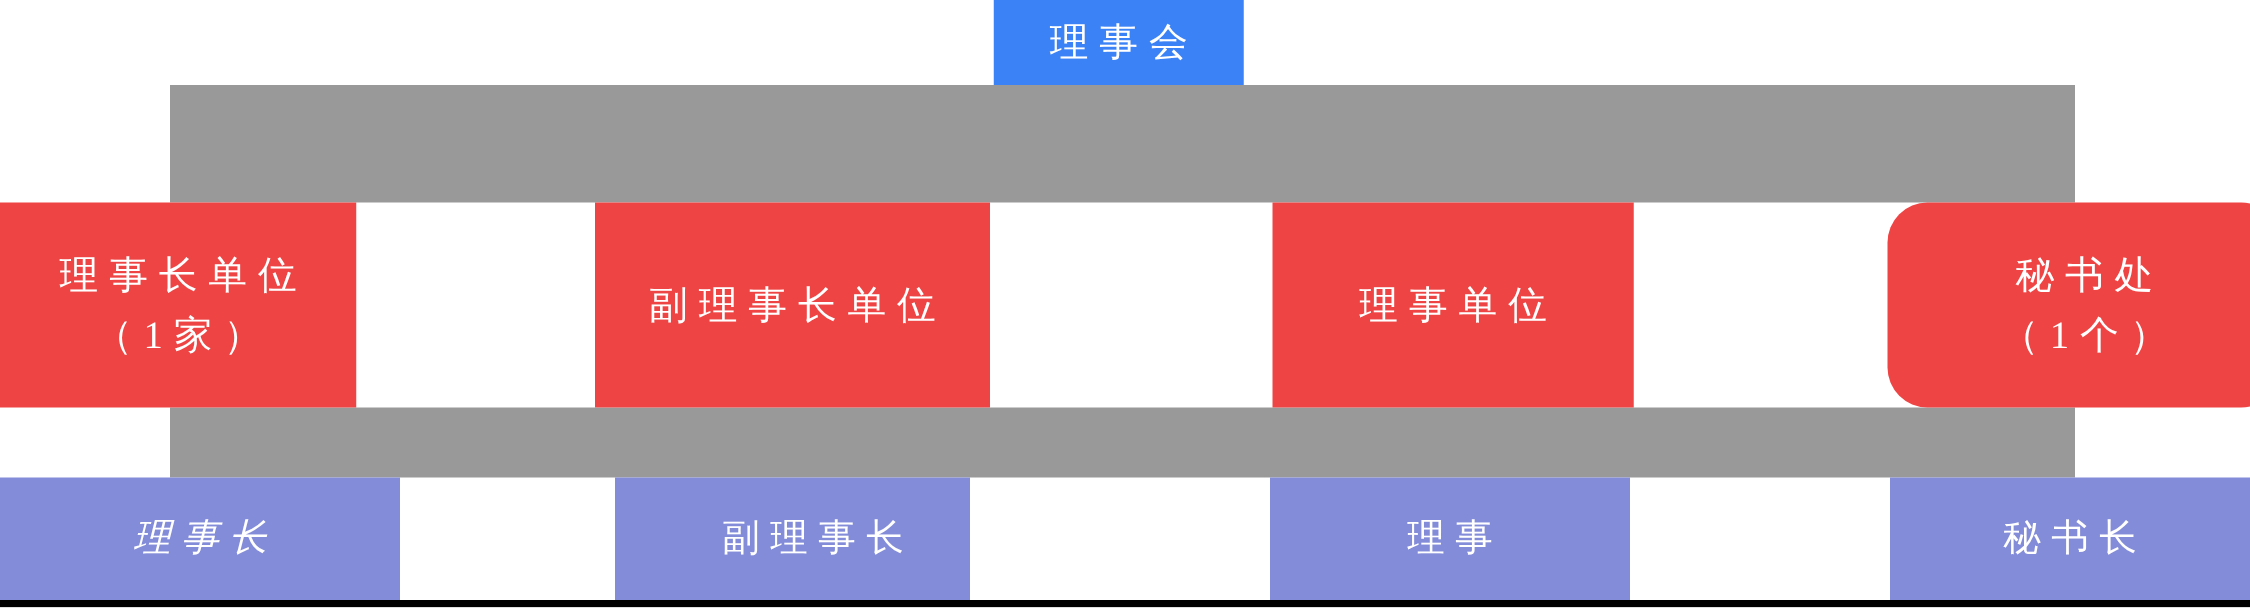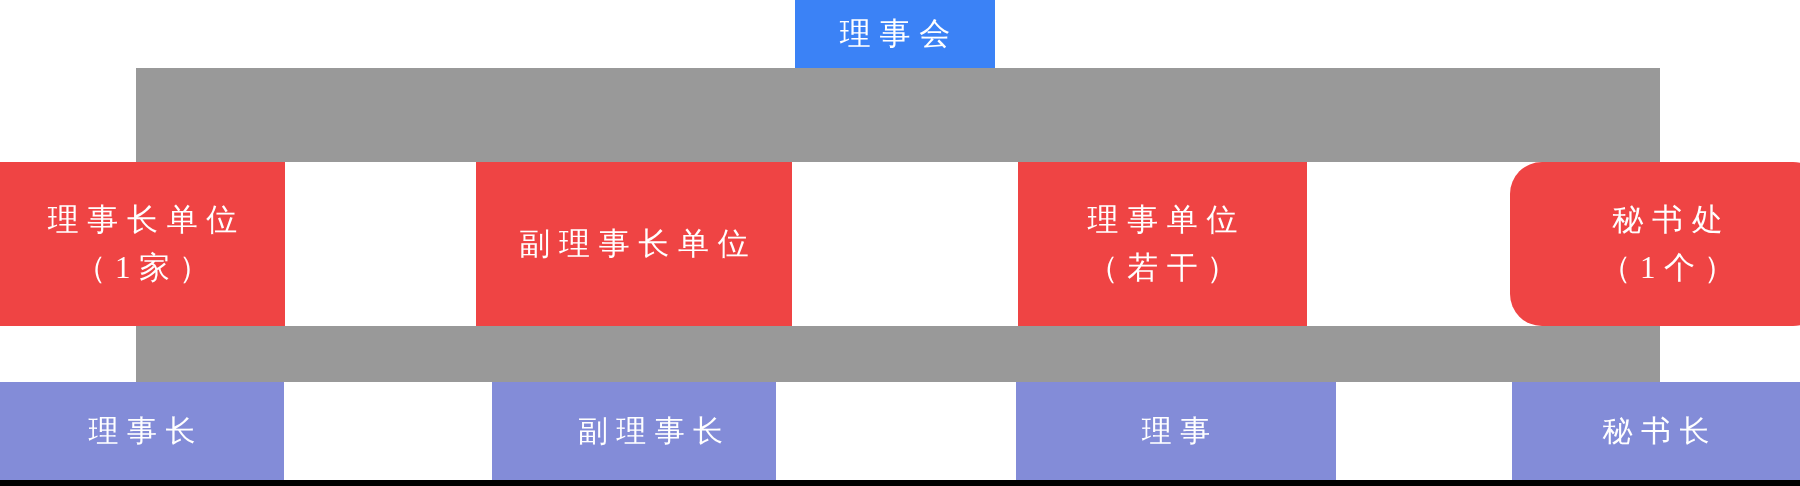--- a/index.html
+++ b/index.html
@@ -70,23 +70,23 @@
   .unit-box-2 { left: 1018px; width: 289px; }
   .unit-box-3 { left: 1510px; width: 315px; border-radius: 32px; }
 
   
   .role-box {
     top: 382px;
     height: 98px;
     background: #838CD8;
     font-size: 30px;
   }
-  .role-box-0 { left: 0px;    width: 284px; }
+  .role-box-0 { left: 0px;    width: 320px; font-style: italic; }
   .role-box-1 { left: 492px;  width: 284px; padding-left: 33px; }
-  .role-box-2 { left: 1016px; width: 320px; text-align: center; }
+  .role-box-2 { left: 1016px; width: 288px; text-align: center; }
   .role-box-3 { left: 1512px; width: 288px; }
 
   
   .bottom-strip {
     position: absolute;
     left: 0;
     top: 480px;
     width: 1800px;
     height: 6px;
     background: #000000;
@@ -109,21 +109,20 @@
     <span class="line-main">理事长单位</span>
     <span class="line-count">（1家）</span>
   </div>
 
   <div class="box unit-box unit-box-1">
     <span class="line-main">副理事长单位</span>
   </div>
 
   <div class="box unit-box unit-box-2">
     <span class="line-main">理事单位</span>
-    <span class="line-count">（若干）</span>
   </div>
 
   <div class="box unit-box unit-box-3">
     <span class="line-main">秘书处</span>
     <span class="line-count">（1个）</span>
   </div>
 
   <div class="box role-box role-box-0">
     <span class="line-main">理事长</span>
   </div>

